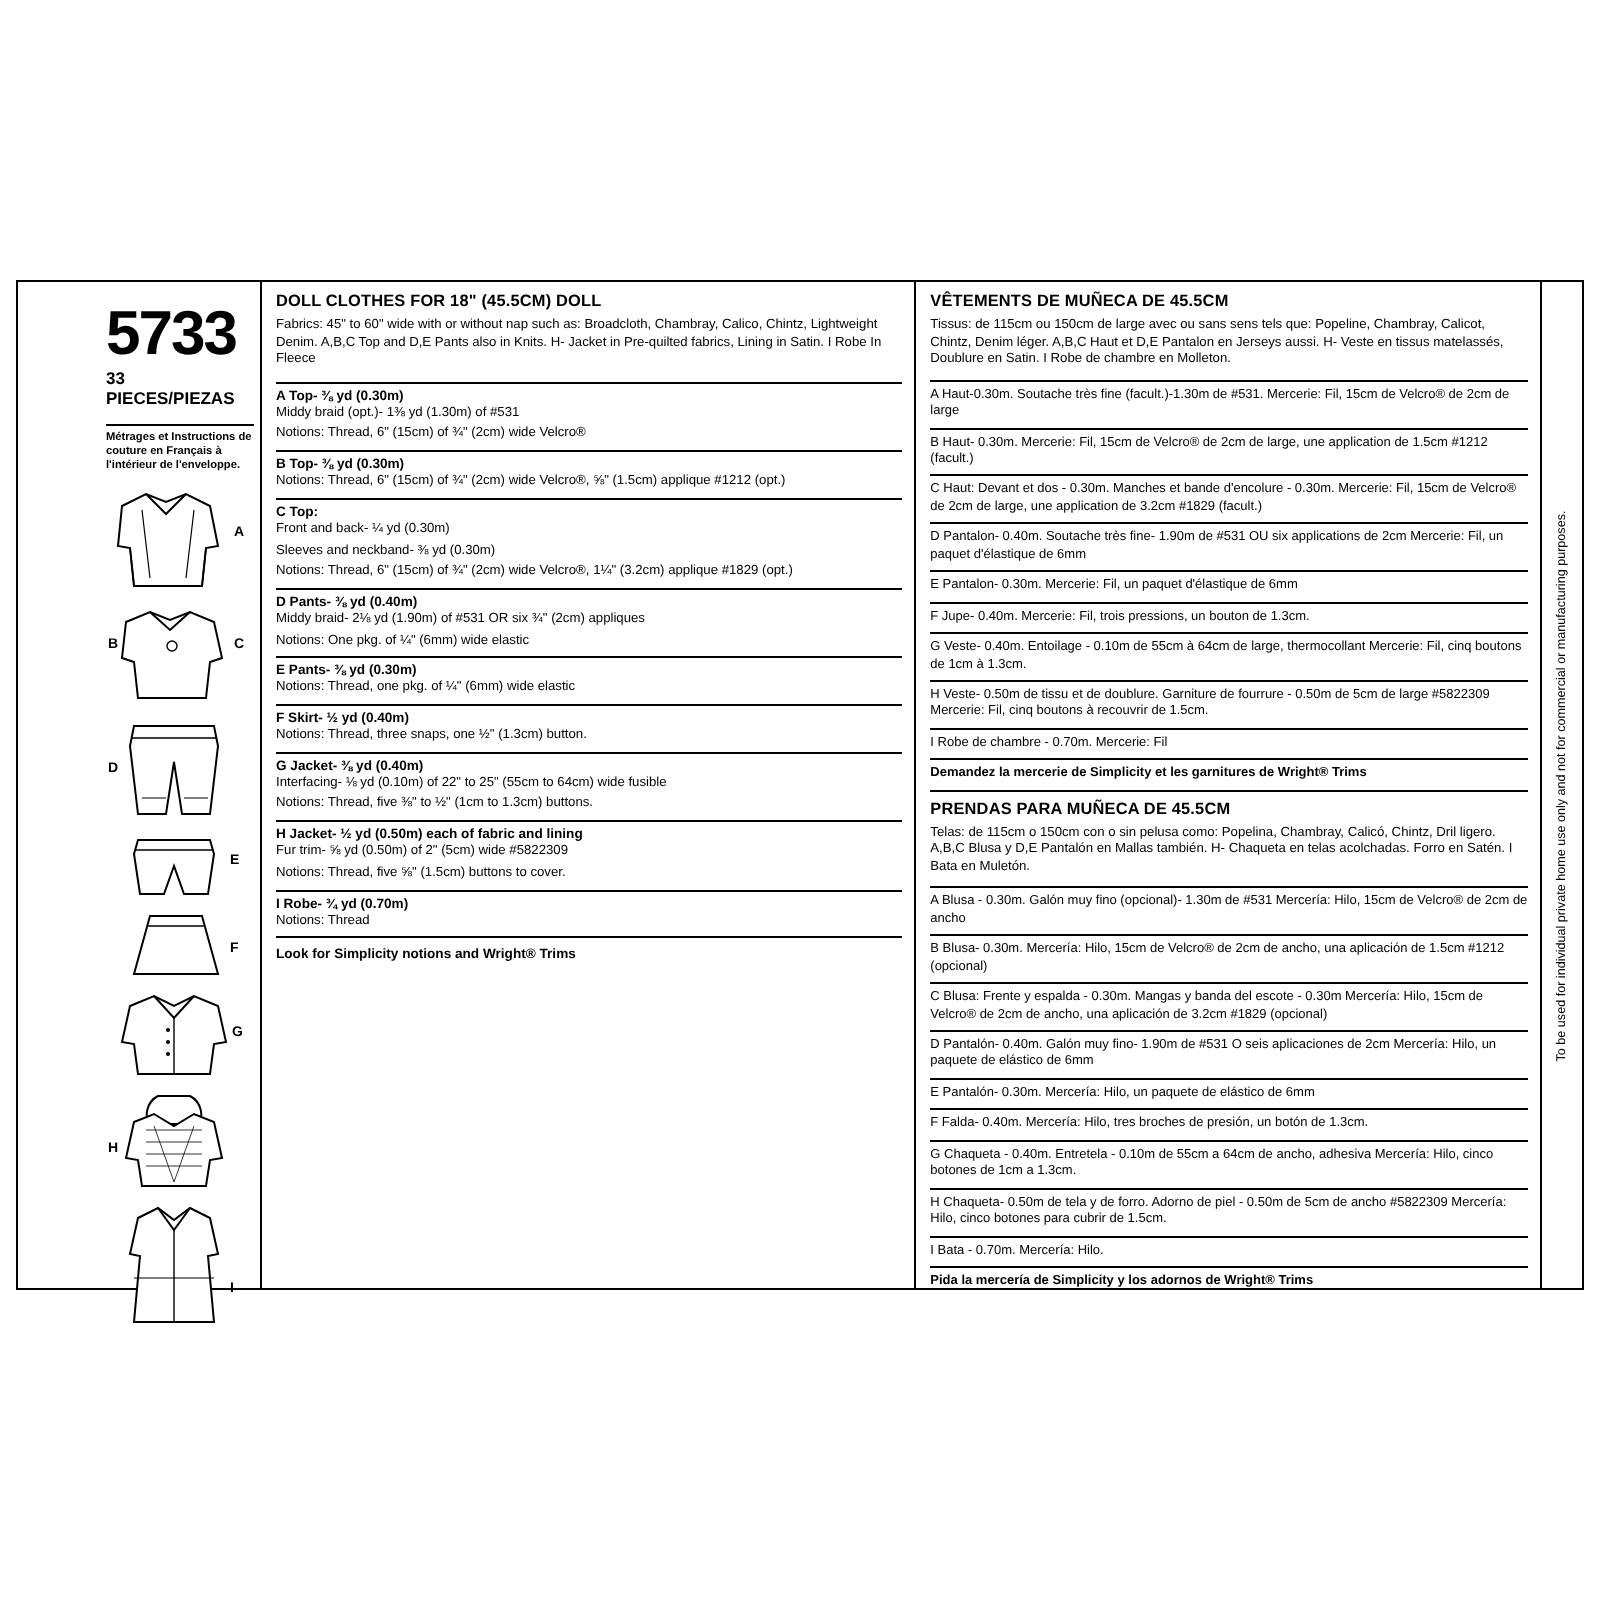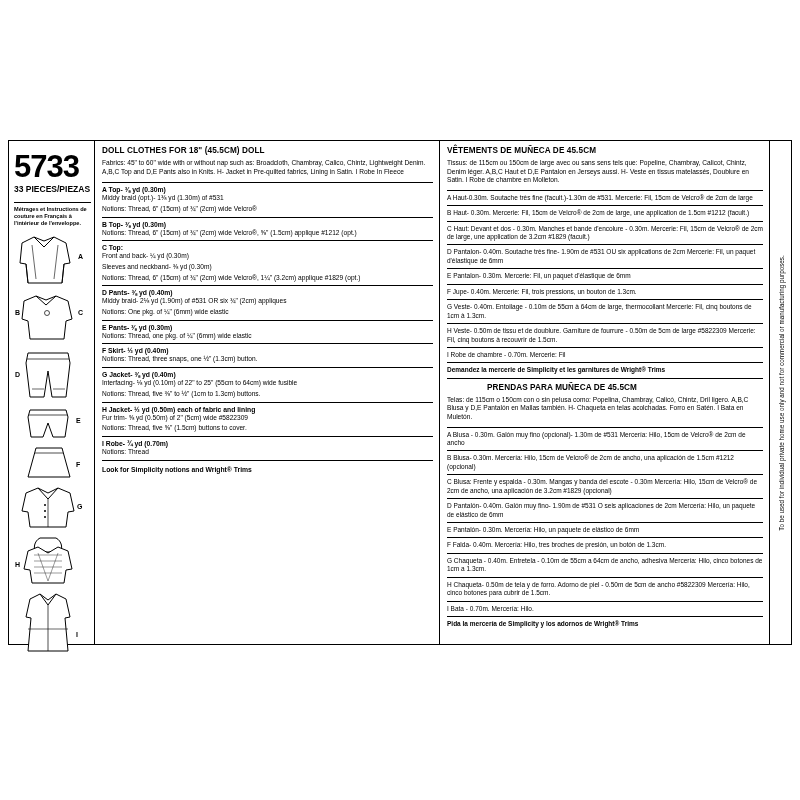--- a/index.html
+++ b/index.html
@@ -1,18 +1,18 @@
 <!DOCTYPE html>
 <html><head>
 <meta charset="utf-8">
 <style>
   html,body{margin:0;padding:0;background:#ffffff;}
   body{width:800px;height:800px;font-family:"Liberation Sans",sans-serif;color:#000;}
   .page{position:relative;width:800px;height:800px;}
-  .envelope{position:absolute;left:8px;top:140px;width:784px;height:505px;border:1px solid #000;background:#fff;box-sizing:border-box;display:flex;}
+  .envelope{position:absolute;left:8px;top:140px;width:784px;height:505px;border:1px solid #000;background:#fff;box-sizing:border-box;display:flex;padding-left:39px;}
 
   
   .colLeft{width:86px;border-right:1px solid #000;box-sizing:border-box;padding:4px 3px 0 5px;}
   .patnum{font-size:31px;font-weight:bold;letter-spacing:-1px;line-height:1;margin:6px 0 2px 0;}
   .pieces{font-size:8.5px;font-weight:bold;margin-bottom:8px;}
   .frnote{font-size:5.6px;font-weight:bold;line-height:1.25;border-top:1px solid #000;padding-top:3px;}
 
   
   .illus{position:relative;margin-top:6px;}
   .fig{position:relative;margin:0 0 4px 0;}
@@ -213,21 +213,21 @@
       <div class="rule"></div>
       <div class="it">G Veste- 0.40m. Entoilage - 0.10m de 55cm à 64cm de large, thermocollant Mercerie: Fil, cinq boutons de 1cm à 1.3cm.</div>
       <div class="rule"></div>
       <div class="it">H Veste- 0.50m de tissu et de doublure. Garniture de fourrure - 0.50m de 5cm de large #5822309 Mercerie: Fil, cinq boutons à recouvrir de 1.5cm.</div>
       <div class="rule"></div>
       <div class="it">I Robe de chambre - 0.70m. Mercerie: Fil</div>
       <div class="rule"></div>
       <div class="it" style="font-weight:bold;">Demandez la mercerie de Simplicity et les garnitures de Wright® Trims</div>
       <div class="rule"></div>
 
-      <h1 class="doctitle" style="margin-top:4px;margin-left:40px;">PRENDAS PARA MUÑECA DE 45.5CM</h1>
+      <h1 class="doctitle" style="margin-top:4px;">PRENDAS PARA MUÑECA DE 45.5CM</h1>
       <div class="hdr">Telas: de 115cm o 150cm con o sin pelusa como: Popelina, Chambray, Calicó, Chintz, Dril ligero. A,B,C Blusa y D,E Pantalón en Mallas también. H- Chaqueta en telas acolchadas. Forro en Satén. I Bata en Muletón.</div>
       <div class="rule"></div>
       <div class="it">A Blusa - 0.30m. Galón muy fino (opcional)- 1.30m de #531 Mercería: Hilo, 15cm de Velcro® de 2cm de ancho</div>
       <div class="rule"></div>
       <div class="it">B Blusa- 0.30m. Mercería: Hilo, 15cm de Velcro® de 2cm de ancho, una aplicación de 1.5cm #1212 (opcional)</div>
       <div class="rule"></div>
       <div class="it">C Blusa: Frente y espalda - 0.30m. Mangas y banda del escote - 0.30m Mercería: Hilo, 15cm de Velcro® de 2cm de ancho, una aplicación de 3.2cm #1829 (opcional)</div>
       <div class="rule"></div>
       <div class="it">D Pantalón- 0.40m. Galón muy fino- 1.90m de #531 O seis aplicaciones de 2cm Mercería: Hilo, un paquete de elástico de 6mm</div>
       <div class="rule"></div>

